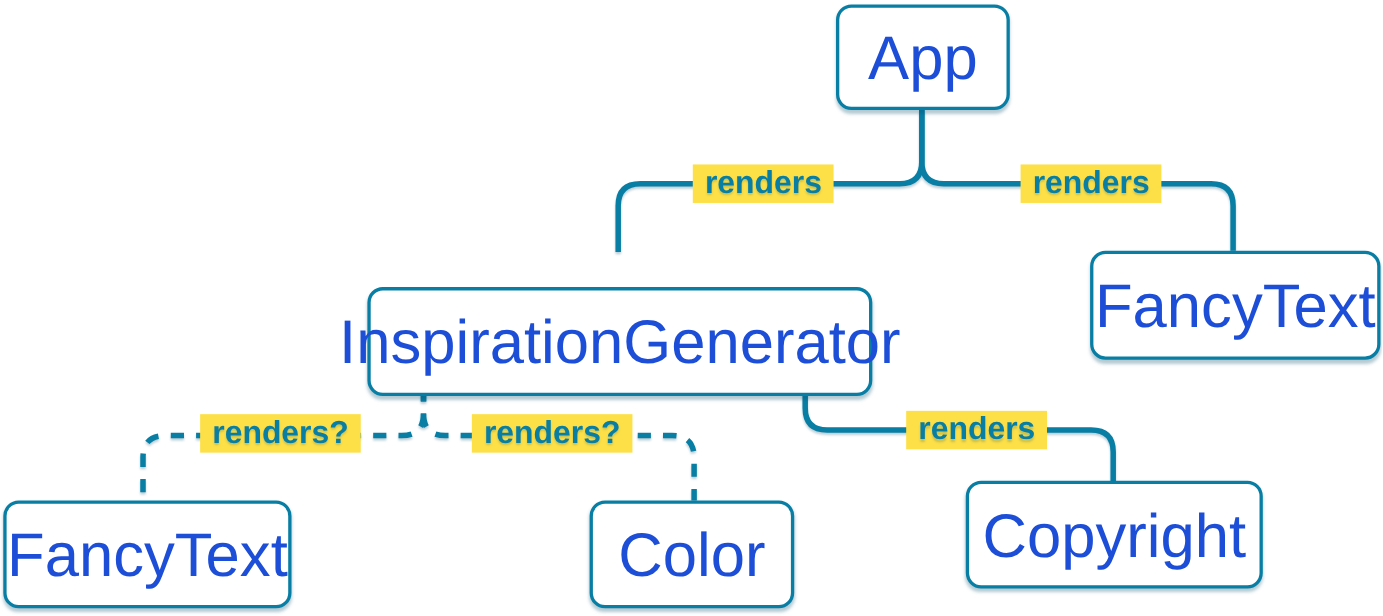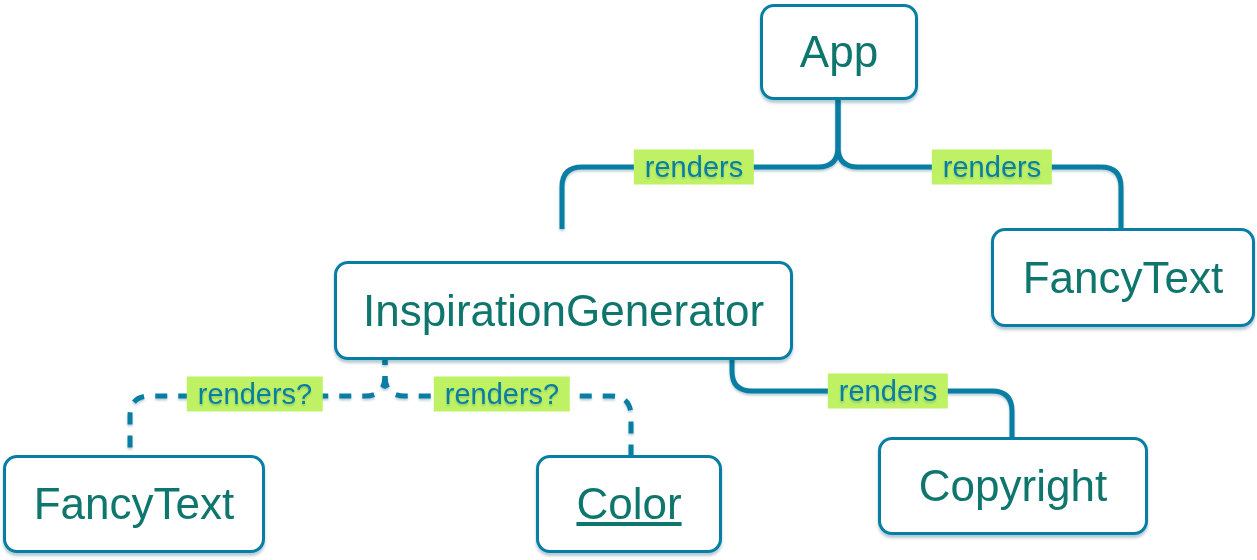--- a/index.html
+++ b/index.html
@@ -33,43 +33,43 @@
   }
   .node {
     position: absolute;
     box-sizing: border-box;
     background: #ffffff;
     border: 3px solid #087ea4;
     border-radius: 14px;
     display: flex;
     align-items: center;
     justify-content: center;
-    color: #0f766e;
-    font-size: 44px;
+    color: #1d4ed8;
+    font-size: 56px;
     font-weight: 500;
     box-shadow: 0 3px 3px rgba(7,78,110,0.30);
     white-space: nowrap;
   }
   .edge-label {
     position: absolute;
     transform: translate(-50%, -50%);
-    background: #bef264;
+    background: #fde047;
     color: #087ea4;
     font-size: 29px;
-    font-weight: 400;
+    font-weight: 700;
     padding: 1px 11px;
     white-space: nowrap;
     text-shadow: 0 2px 2px rgba(7,78,110,0.22);
   }
   
   #node-app                   { left: 760px;  top: 4px;   width: 158px; height: 96px; }
   #node-inspiration-generator { left: 334px;  top: 229px; width: 459px; height: 99px; margin-top: 32px; }
   #node-fancy-text-top        { left: 991px;  top: 228px; width: 264px; height: 99px; }
   #node-fancy-text-bottom     { left: 3px;    top: 455px; width: 262px; height: 98px; }
-  #node-color                 { left: 536px;  top: 455px; width: 186px; height: 98px; text-decoration: underline; }
+  #node-color                 { left: 536px;  top: 455px; width: 186px; height: 98px; }
   #node-copyright             { left: 878px;  top: 437px; width: 270px; height: 98px; }
   
   #label-app-ig        { left: 694px; top: 167px; }
   #label-app-ft        { left: 992px; top: 167px; }
   #label-ig-copyright  { left: 888px; top: 391px; }
   #label-ig-ft         { left: 255px; top: 394px; }
   #label-ig-color      { left: 502px; top: 394px; }
 </style>
 </head>
 <body>

